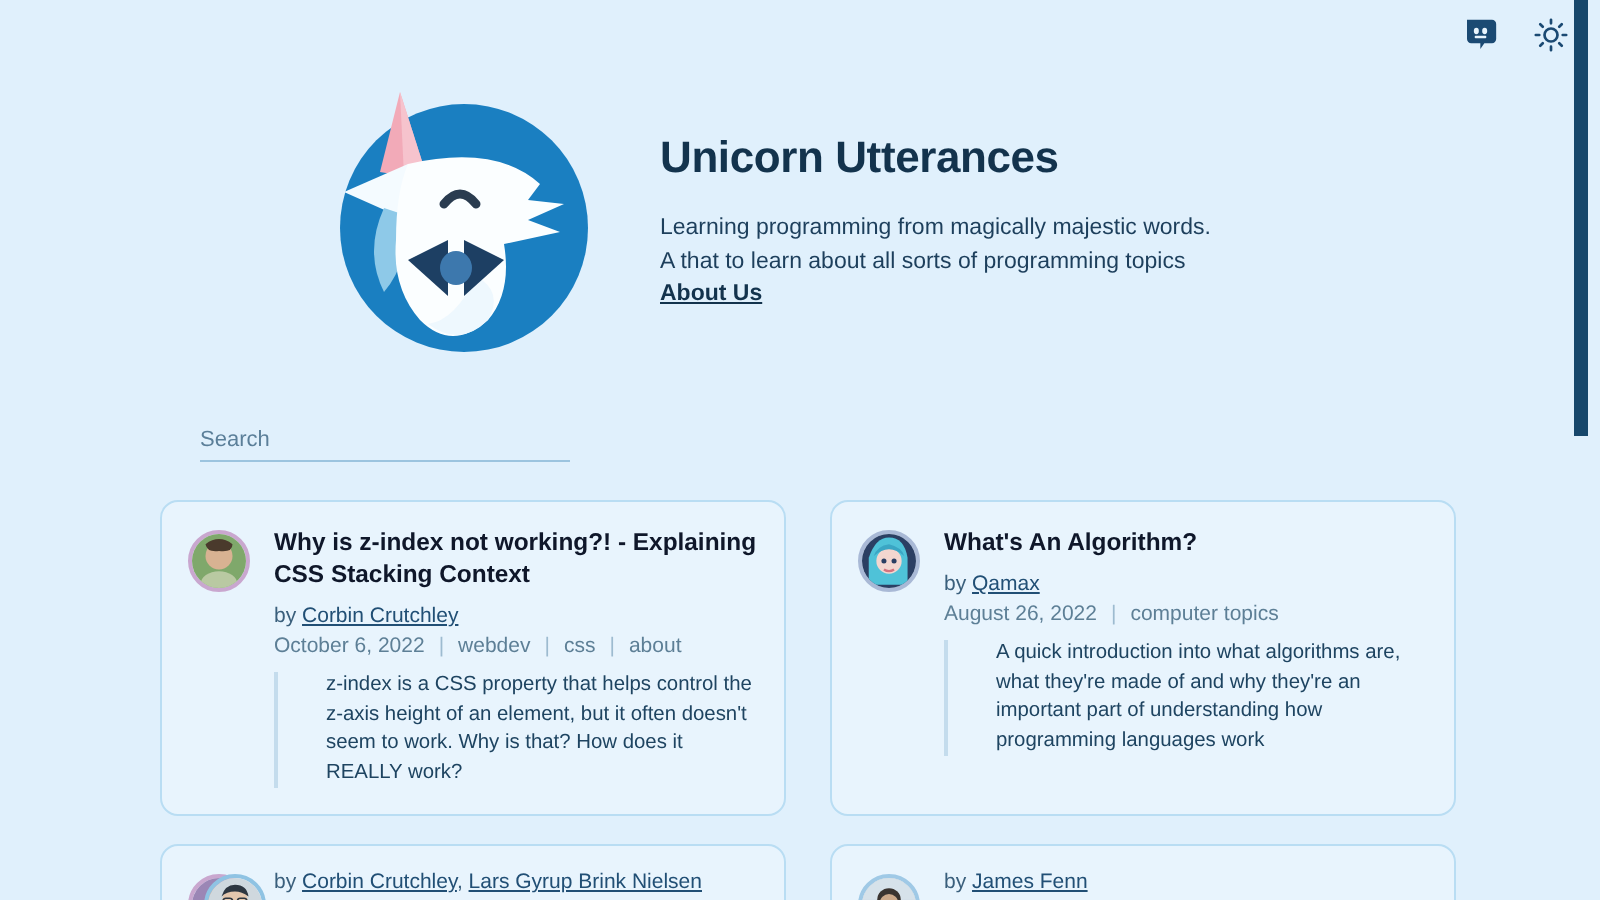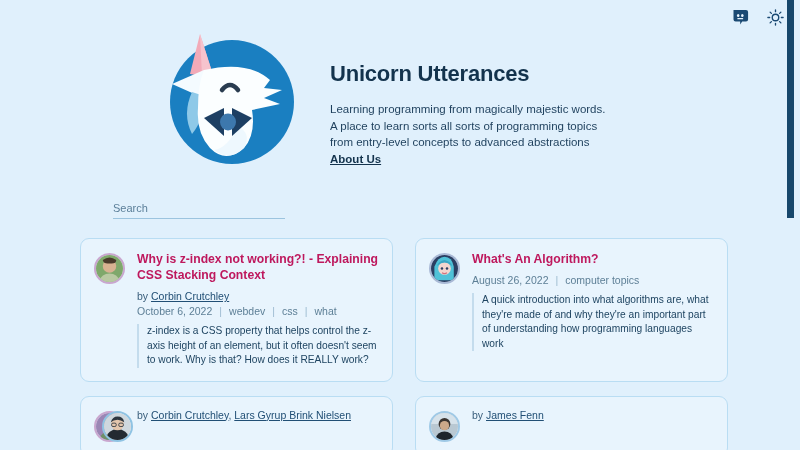--- a/index.html
+++ b/index.html
@@ -45,22 +45,22 @@
     position: absolute;
     top: 0; right: 6px;
     width: 7px; height: 218px;
     background: #17476b;
     border-radius: 0;
   }
 
   
   .header {
     display: flex;
-    align-items: center;
-    padding: 22px 0 0 0;
+    align-items: flex-start;
+    padding: 34px 0 0 0;
     margin-left: 152px;
   }
   .logo {
     width: 152px;
     height: 152px;
     flex: 0 0 152px;
     position: relative;
   }
   .header-text {
     margin-left: 26px;
@@ -87,21 +87,21 @@
     text-decoration: underline;
     cursor: pointer;
   }
 
   
   .search-row {
     margin: 26px 0 0 85px;
     width: 200px;
     display: flex;
     align-items: flex-start;
-    gap: 15px;
+    gap: 2px;
   }
   .search-icon { width: 13px; height: 13px; flex: 0 0 13px; }
   .search-field {
     flex: 1;
     border: none;
     border-bottom: 1px solid #9cc4df;
     background: transparent;
     font-family: "Liberation Sans", sans-serif;
     font-size: 11px;
     color: #4a6c85;
@@ -141,21 +141,21 @@
     border: 2px solid #c9a7cf;
     overflow: hidden;
   }
   .avatar.second { left: 8px; border-color: #8fc3e3; z-index: 2; }
   .avatar .face { width: 100%; height: 100%; }
   .card-body { flex: 1; min-width: 0; }
   .card-title {
     font-size: 12.2px;
     font-weight: bold;
     line-height: 16px;
-    color: #be185d;
+    color: #0f172a;
     margin-bottom: 7px;
   }
   .byline {
     font-size: 10.5px;
     color: #3a5f7c;
     margin-bottom: 3px;
   }
   .byline .author {
     color: #214f75;
     text-decoration: underline;
@@ -171,21 +171,21 @@
     white-space: nowrap;
   }
   .metaline .sep {
     display: inline-block;
     margin: 0 7px;
     color: #9dbbd0;
   }
   .metaline .tag { cursor: pointer; }
   .excerpt {
     border-left: 2px solid #c4dced;
-    padding-left: 8px;
+    padding-left: 24px;
     font-size: 10.2px;
     line-height: 14.5px;
     color: #1e4461;
   }
 </style>
 </head>
 <body>
 
 <div class="topbar">
   <div class="icon-btn" title="Discord">
@@ -231,22 +231,21 @@
       <path d="M52 96 L72 86 L72 114 Z" fill="#1d3f63"></path>
       <path d="M100 96 L80 86 L80 114 Z" fill="#1d3f63"></path>
       <ellipse cx="76" cy="100" rx="8" ry="8.5" fill="#3d78ad"></ellipse>
     </svg>
   </div>
 
   <div class="header-text">
     <div class="site-title">Unicorn Utterances</div>
     <div class="tagline">
       <div>Learning programming from magically majestic words.</div>
-      <div>A place to learn sorts all sorts of programming topics</div>
-      <div>from entry-level concepts to advanced abstractions</div>
+      <div>A that to learn about all sorts of programming topics</div>
       <span class="about-link">About Us</span>
     </div>
   </div>
 </div>
 
 <div class="search-row">
   <svg class="search-icon" viewBox="0 0 24 24" fill="none" stroke="#3f6party" stroke-width="2.2" stroke-linecap="round">
     <circle cx="10.5" cy="10.5" r="6.6"></circle>
     <path d="M15.6 15.6 L21 21"></path>
   </svg>
@@ -269,21 +268,21 @@
     <div class="card-body">
       <div class="card-title">Why is z-index not working?! - Explaining CSS Stacking Context</div>
       <div class="byline"><span>by </span><span class="author">Corbin Crutchley</span></div>
       <div class="metaline">
         <span>October 6, 2022</span>
         <span class="sep">|</span>
         <span class="tag">webdev</span>
         <span class="sep">|</span>
         <span class="tag">css</span>
         <span class="sep">|</span>
-        <span class="tag">what</span>
+        <span class="tag">about</span>
       </div>
       <div class="excerpt">z-index is a CSS property that helps control the z-axis height of an element, but it often doesn't seem to work. Why is that? How does it REALLY work?</div>
     </div>
   </div>
 
   <div class="card">
     <div class="avatars">
       <div class="avatar" style="border-color:#a9b9d6">
         <svg class="face" viewBox="0 0 32 32">
           <rect width="32" height="32" fill="#2b3f63"></rect>
@@ -291,20 +290,21 @@
           <circle cx="16" cy="16" r="7.5" fill="#f3d6cf"></circle>
           <path d="M7 13 Q16 5 25 13 Q24 8 16 6 Q9 7 7 13Z" fill="#3aa6c4"></path>
           <circle cx="13" cy="16" r="1.5" fill="#2b3f63"></circle>
           <circle cx="19" cy="16" r="1.5" fill="#2b3f63"></circle>
           <path d="M13 21 Q16 23 19 21" stroke="#d4737f" stroke-width="1.4" fill="none"></path>
         </svg>
       </div>
     </div>
     <div class="card-body">
       <div class="card-title">What's An Algorithm?</div>
+      <div class="byline"><span>by </span><span class="author">Qamax</span></div>
       <div class="metaline">
         <span>August 26, 2022</span>
         <span class="sep">|</span>
         <span class="tag">computer topics</span>
       </div>
       <div class="excerpt">A quick introduction into what algorithms are, what they're made of and why they're an important part of understanding how programming languages work</div>
     </div>
   </div>
 
   <div class="card">

